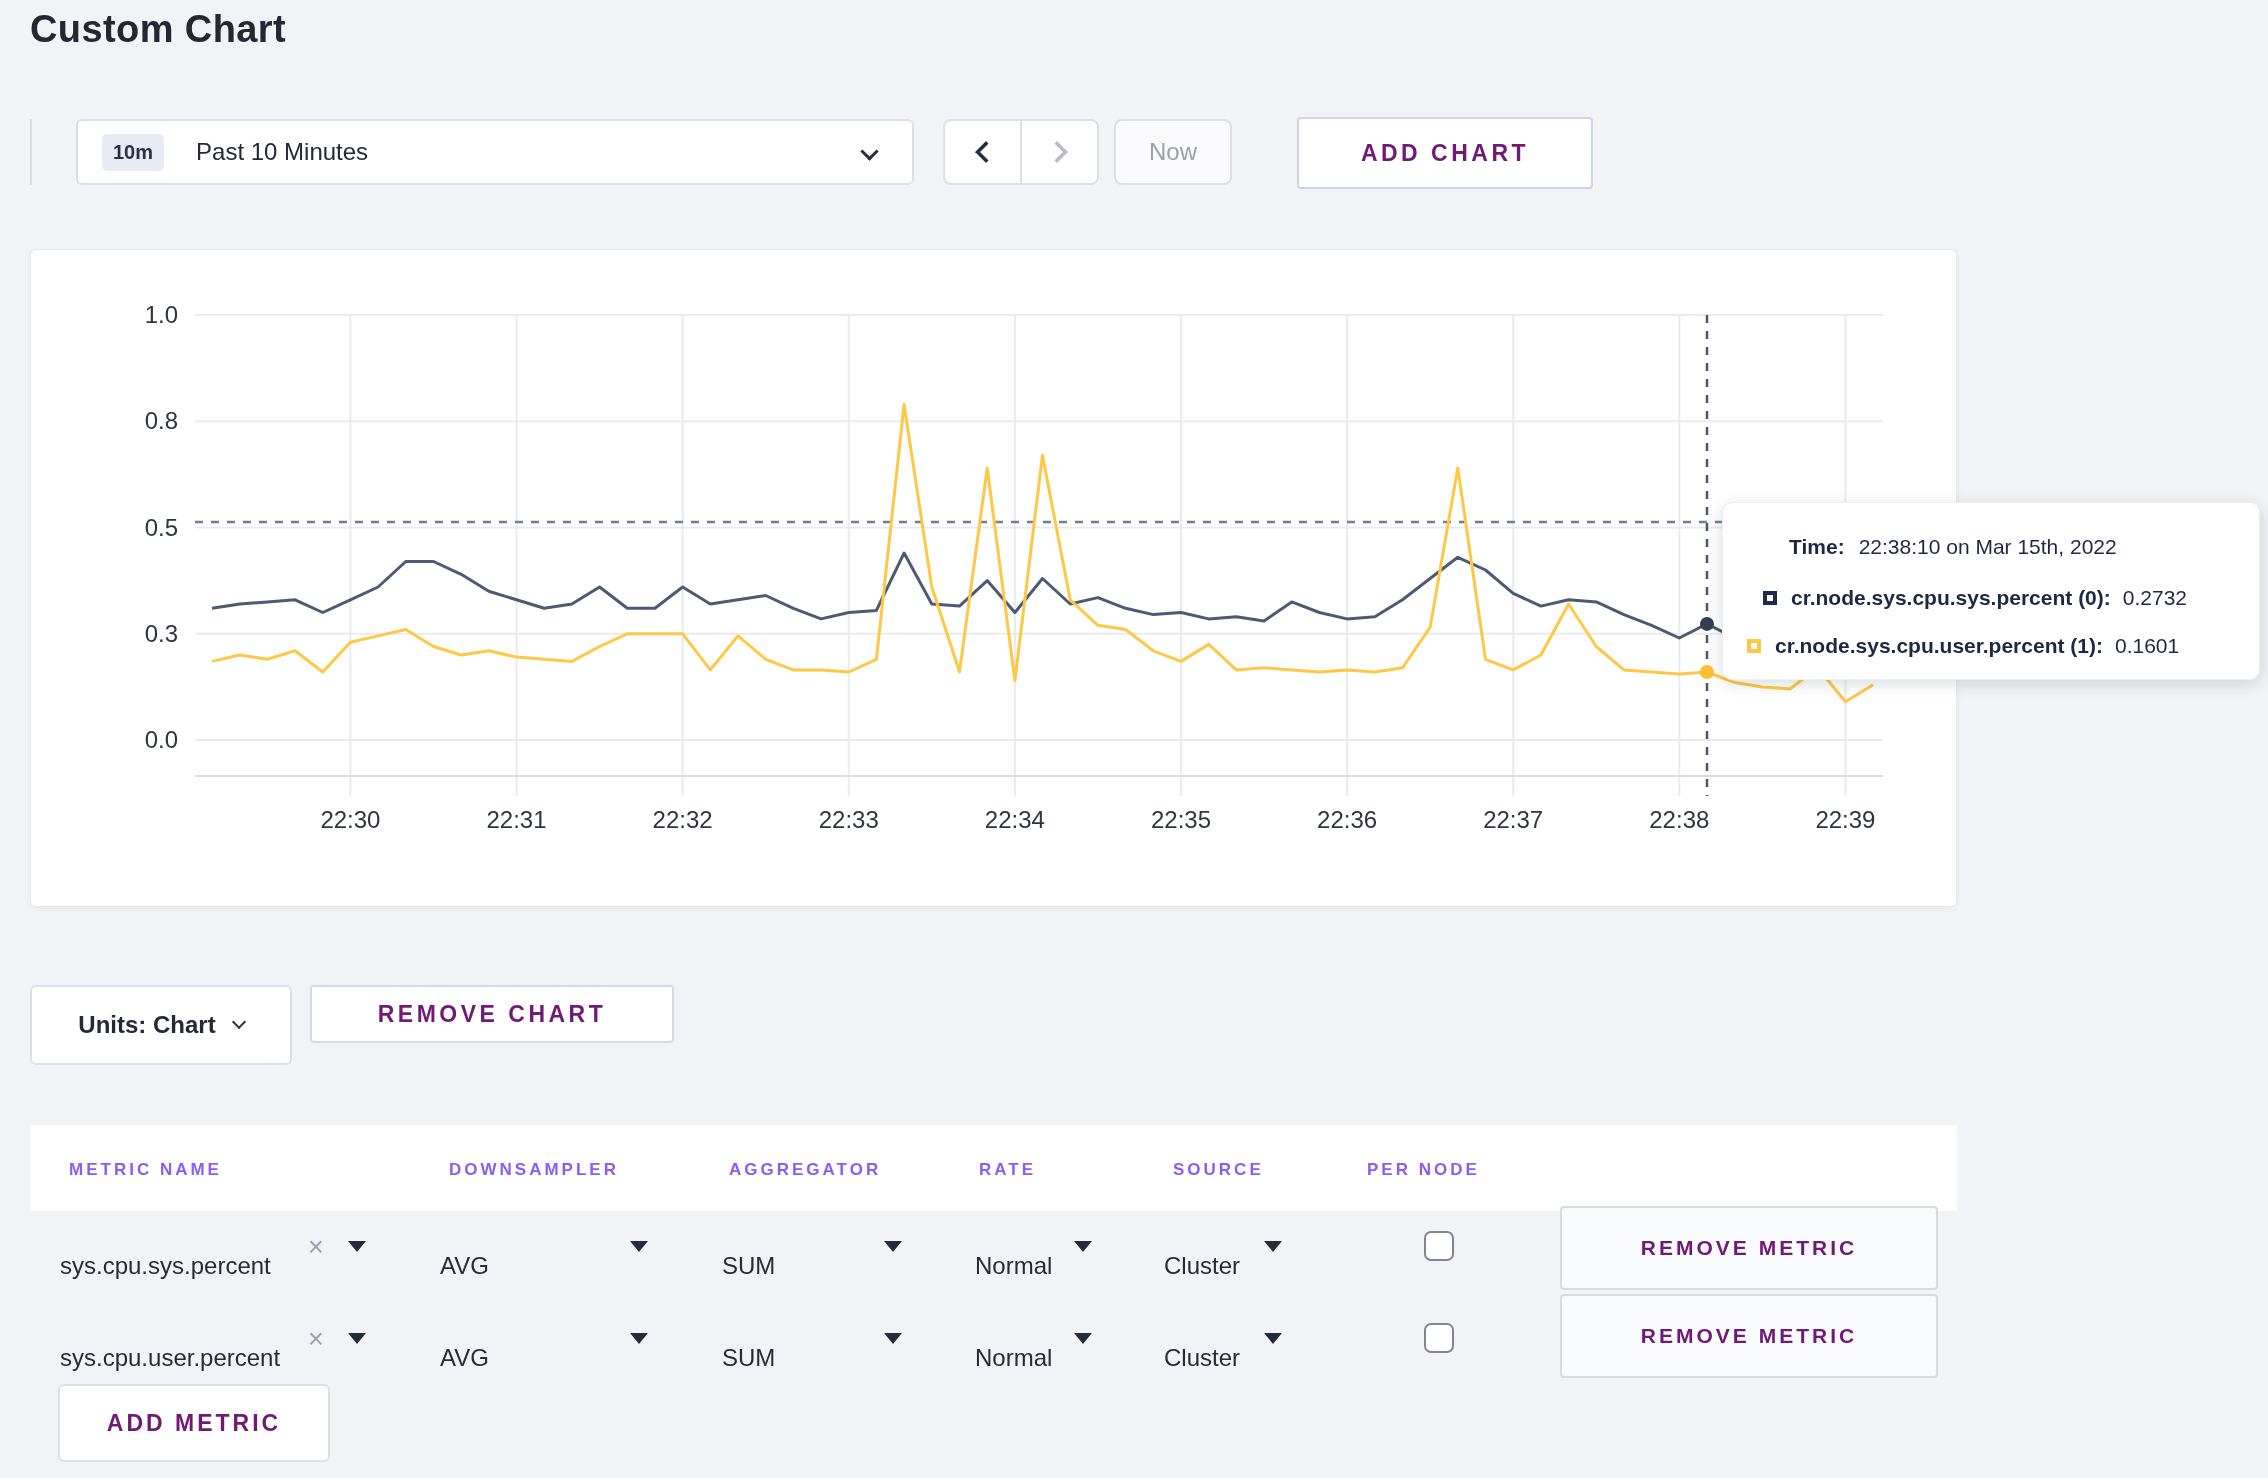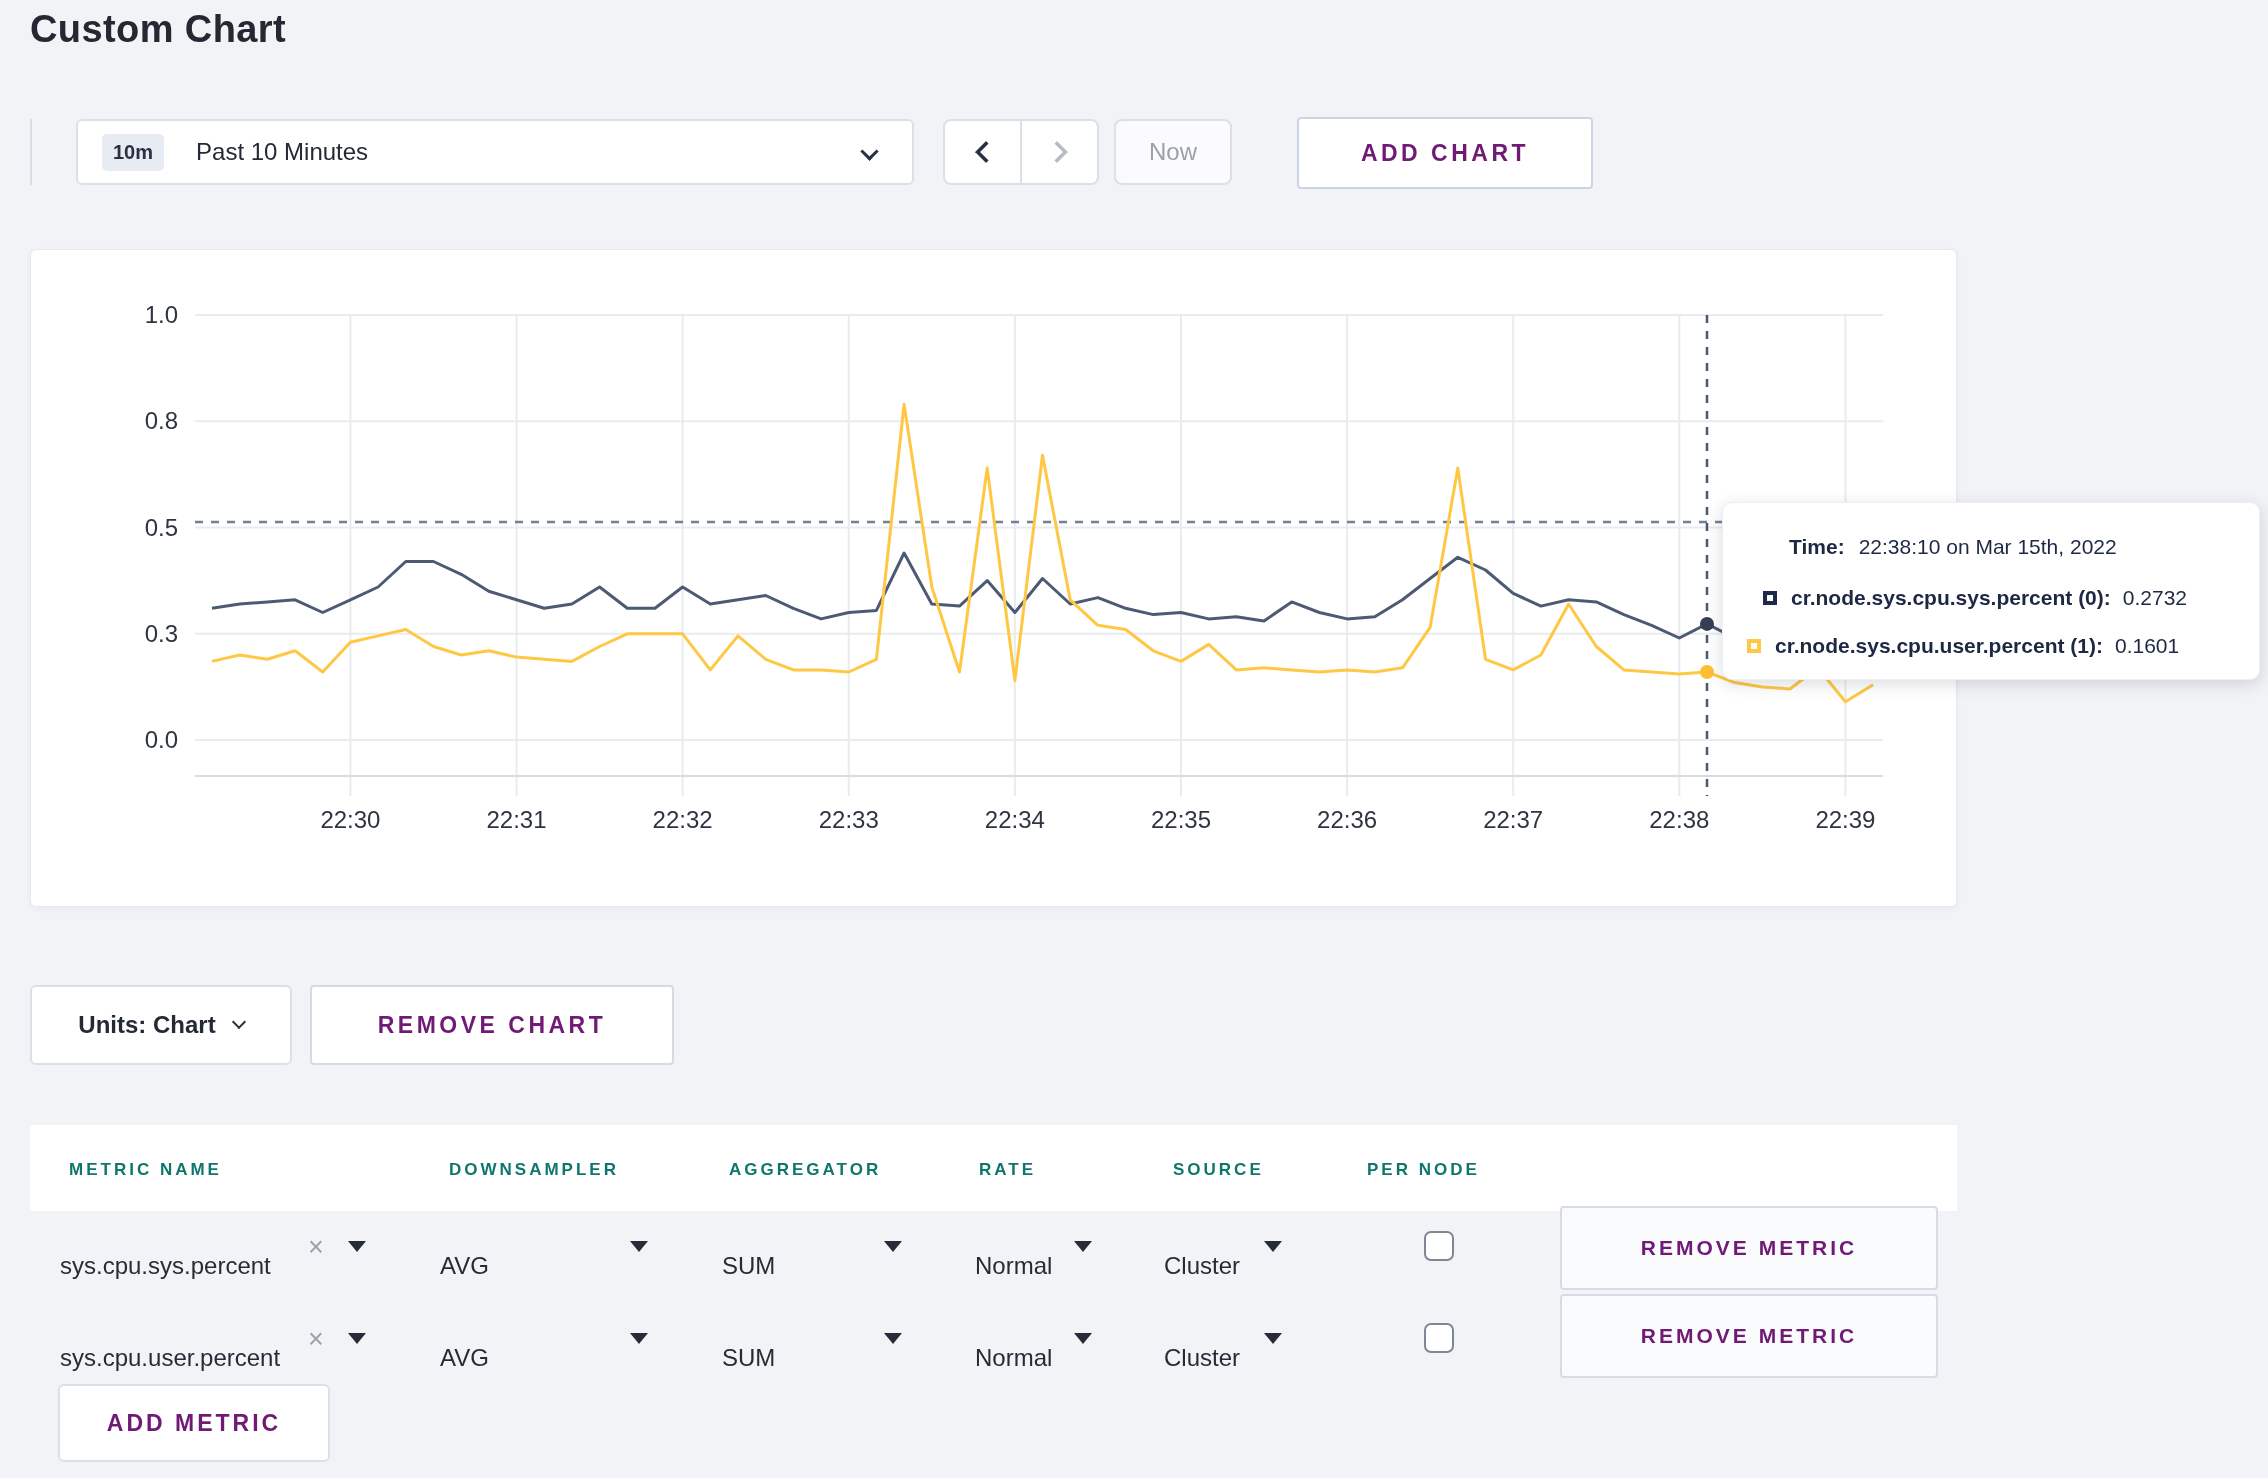--- a/index.html
+++ b/index.html
@@ -48,25 +48,25 @@
   .tt-time .tt-label { font-weight:bold; margin-right:14px; }
   .tt-row { position:absolute; left:24px; display:flex; align-items:center; }
   .tt-row.r0 { top:83px;padding-left:16px; } .tt-row.r1 { top:131px; }
   .tt-sq { width:14px; height:14px; border:4px solid #1c2b4a; background:#fff; margin-right:14px; flex:none; }
   .tt-name { font-weight:bold; margin-right:12px; white-space:nowrap; }
 
   .units-btn { position:absolute; left:30px; top:985px; width:262px; height:80px; background:#fff;
     border:2px solid #dbe0e8; border-radius:6px; display:flex; align-items:center; justify-content:center;
     font-size:24px; font-weight:bold; color:#242a35; cursor:pointer; }
   .units-btn .chev { width:10px; height:10px; border-width:2.5px; margin-left:18px; margin-top:-6px; }
-  .remove-chart-btn { position:absolute; left:310px; top:985px; width:364px; height:80px;
+  .remove-chart-btn { position:absolute; left:310px; top:985px; width:364px; height:58px;
     border:2px solid #d5dbe5; border-radius:4px; font-size:23px; letter-spacing:3.5px; }
 
   .table-header { position:absolute; left:30px; top:1125px; width:1927px; height:86px; background:#fff; }
-  .th { position:absolute; top:35px; font-size:17px; font-weight:bold; letter-spacing:3px; color:#0f766e; white-space:nowrap; }
+  .th { position:absolute; top:35px; font-size:17px; font-weight:bold; letter-spacing:3px; color:#8b5cf6; white-space:nowrap; }
 
   .cell { position:absolute; font-size:24px; color:#262c37; white-space:nowrap;margin-top:21px; }
   .x-icon { position:absolute; font-size:27px; color:#99a1ae; cursor:pointer; line-height:1; }
   .caret { position:absolute; width:0; height:0; border-left:9px solid transparent; border-right:9px solid transparent;
     border-top:11px solid #262c37; cursor:pointer; }
   .checkbox { position:absolute; width:30px; height:30px; background:#fff; border:2.5px solid #7f8795; border-radius:7px; cursor:pointer; }
 
   .remove-metric-btn { position:absolute; left:1560px; width:378px; height:84px; background:#fafbfd;
     border:2px solid #d7dce4; border-radius:4px; font-size:21px; letter-spacing:3px; }
   .rm0 { top:1206px; } .rm1 { top:1294px; }

